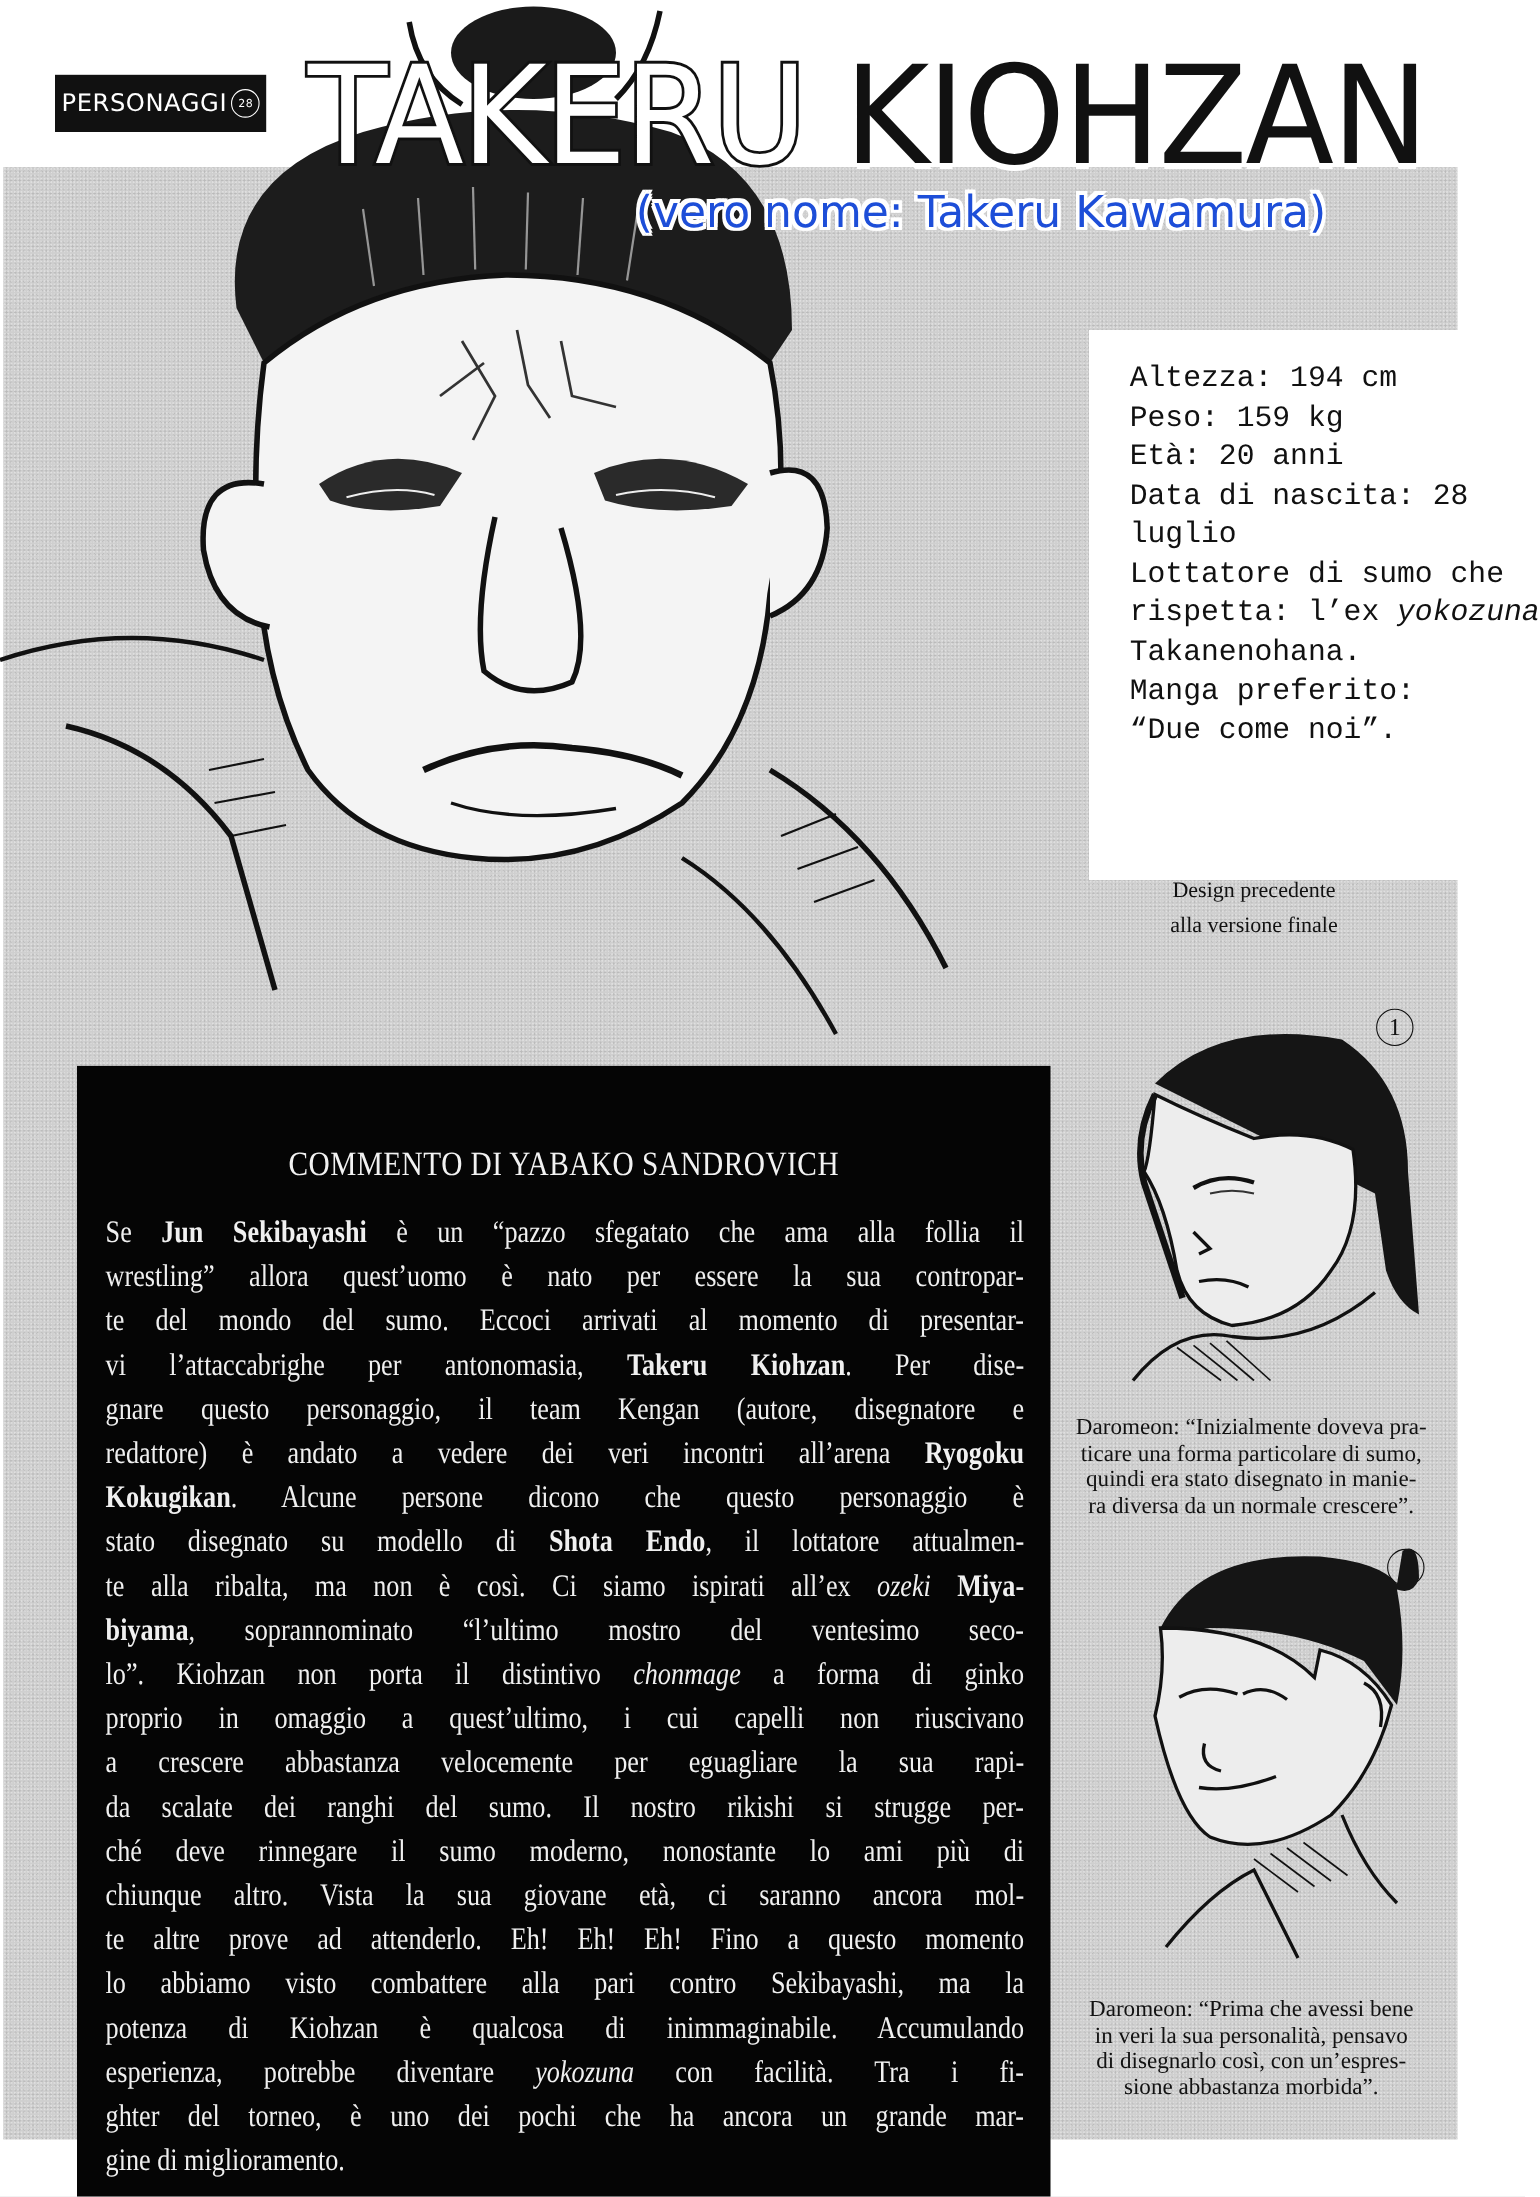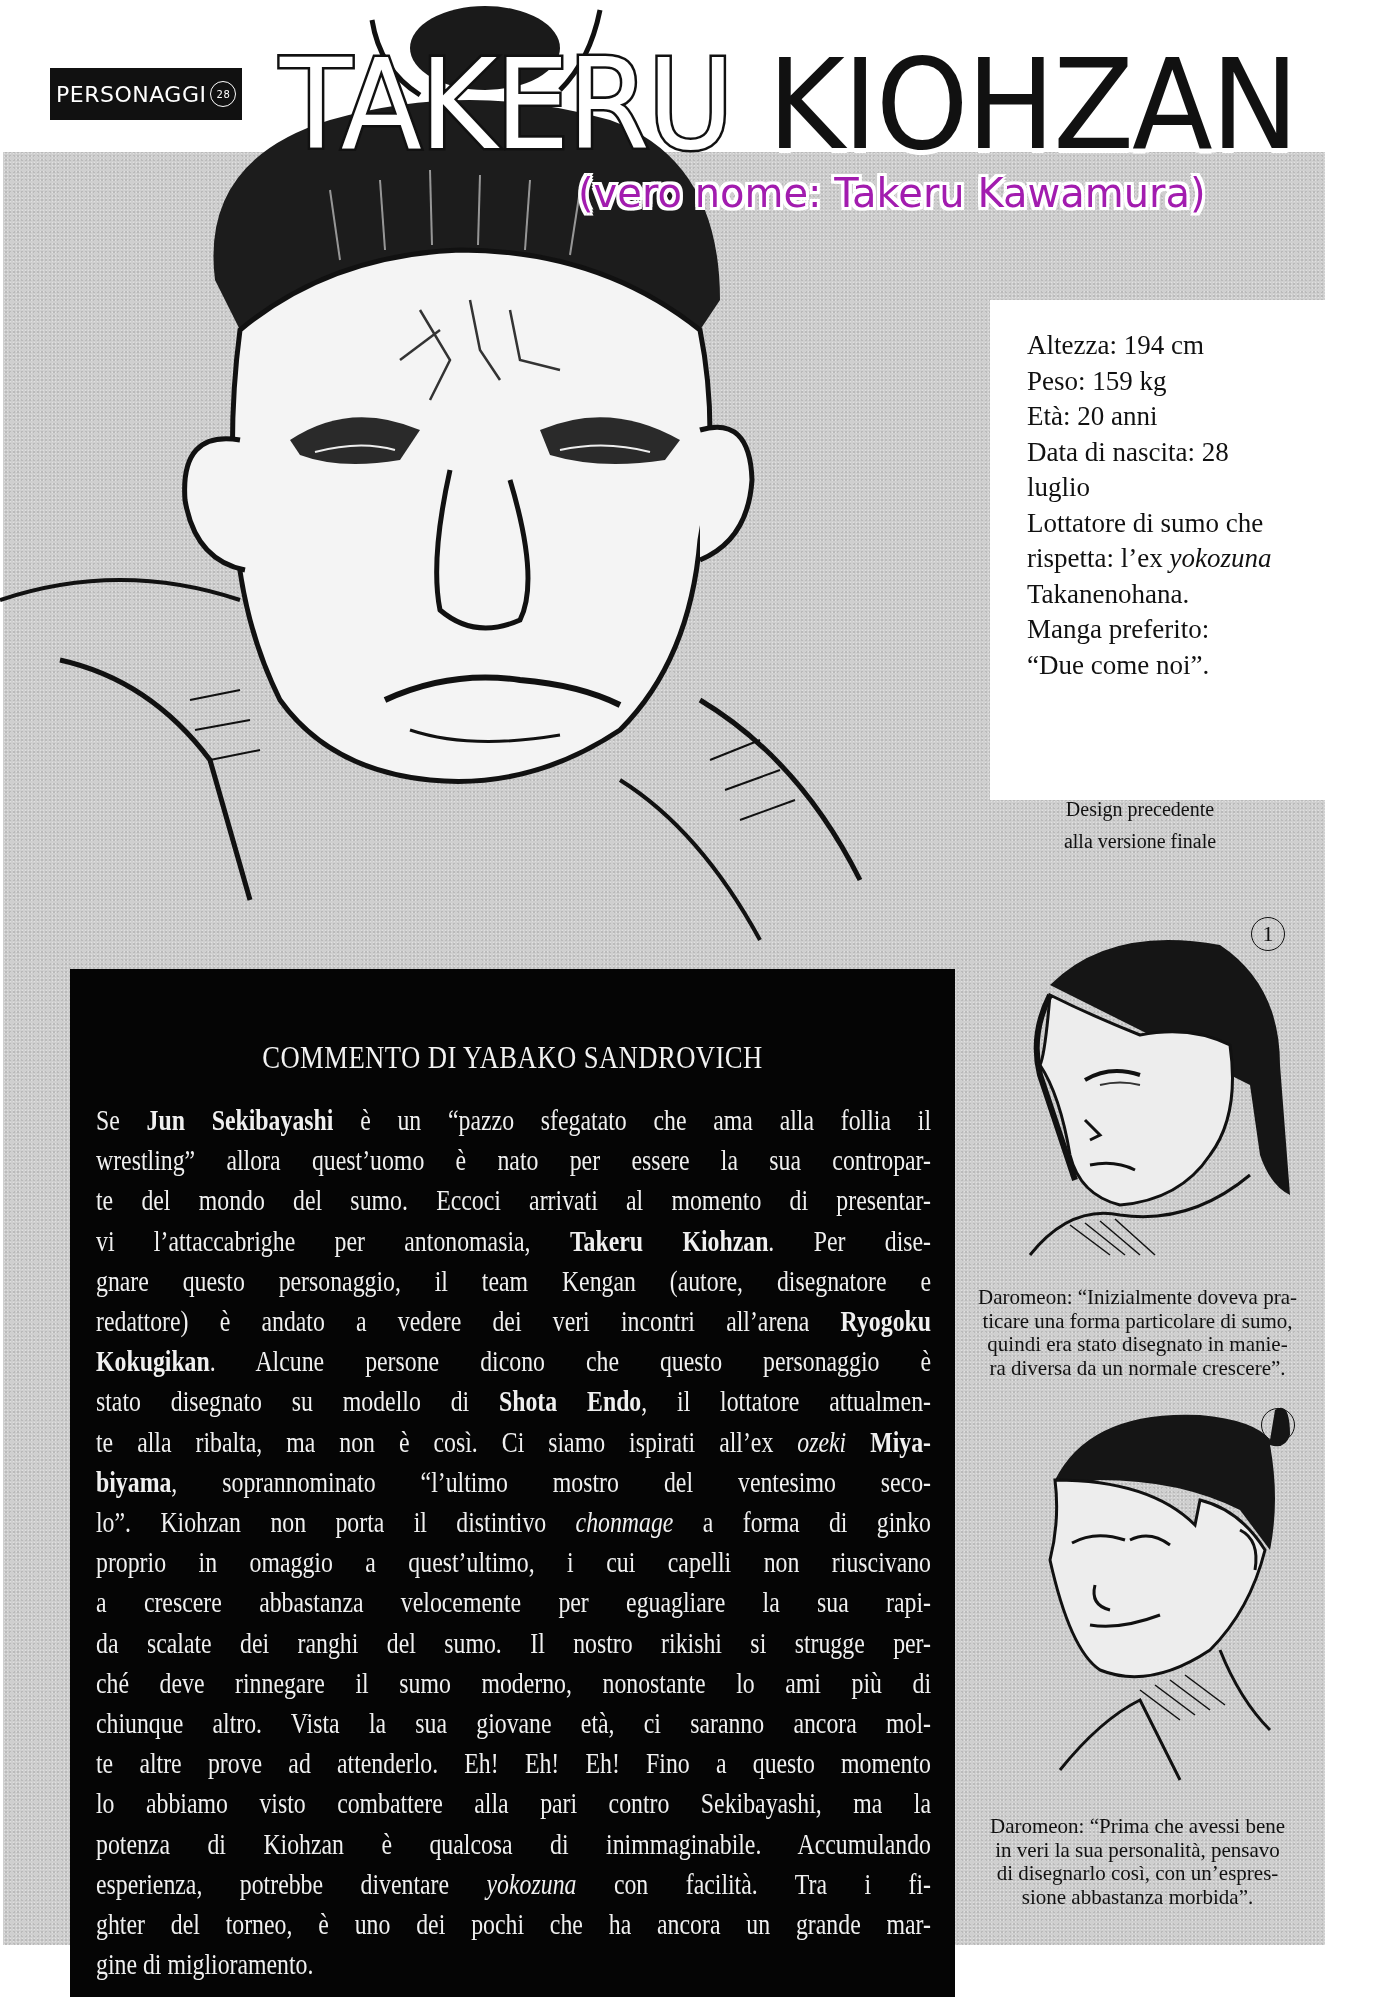--- a/index.html
+++ b/index.html
@@ -35,31 +35,31 @@
     font-size:118px; line-height:1; letter-spacing:-2px; color:#111;
     -webkit-text-stroke: 0px;
     text-shadow:
       -4px -4px 0 #fff, 4px -4px 0 #fff, -4px 4px 0 #fff, 4px 4px 0 #fff,
       0 -5px 0 #fff, 0 5px 0 #fff, -5px 0 0 #fff, 5px 0 0 #fff;
     transform:scaleY(1.05);
   }
   .title .first { color:#fff; -webkit-text-stroke:5px #111; paint-order:stroke fill; text-shadow:none; }
   .real-name {
     position:absolute; left:578px; top:170px; margin:0;
-    font-family:"DejaVu Sans", sans-serif; font-size:40px; color:#a21caf;
+    font-family:"DejaVu Sans", sans-serif; font-size:40px; color:#1d4ed8;
     text-shadow:
       -3px -3px 0 #fff, 3px -3px 0 #fff, -3px 3px 0 #fff, 3px 3px 0 #fff,
       0 -3px 0 #fff, 0 3px 0 #fff, -3px 0 0 #fff, 3px 0 0 #fff;
   }
   .stats-box {
     position:absolute; left:990px; top:300px; width:410px; height:500px; background:#fff;
   }
   .stats-list {
     position:absolute; left:1027px; top:328px; margin:0; padding:0; list-style:none;
-    font-family:Liberation Serif, serif; font-size:27px; line-height:35.5px; color:#111;
+    font-family:Liberation Mono, monospace; font-size:27px; line-height:35.5px; color:#111;
   }
   .stats-list li { margin:0; }
   .design-caption {
     position:absolute; left:1020px; top:793px; width:240px; text-align:center;
     font-size:20px; line-height:32px; color:#111;
   }
   .circle-num {
     position:absolute; width:32px; height:32px; border:1.8px solid #111; border-radius:50%;
     display:flex; align-items:center; justify-content:center;
     font-family:"Liberation Serif", serif; font-size:24px; color:#111; background:transparent;

